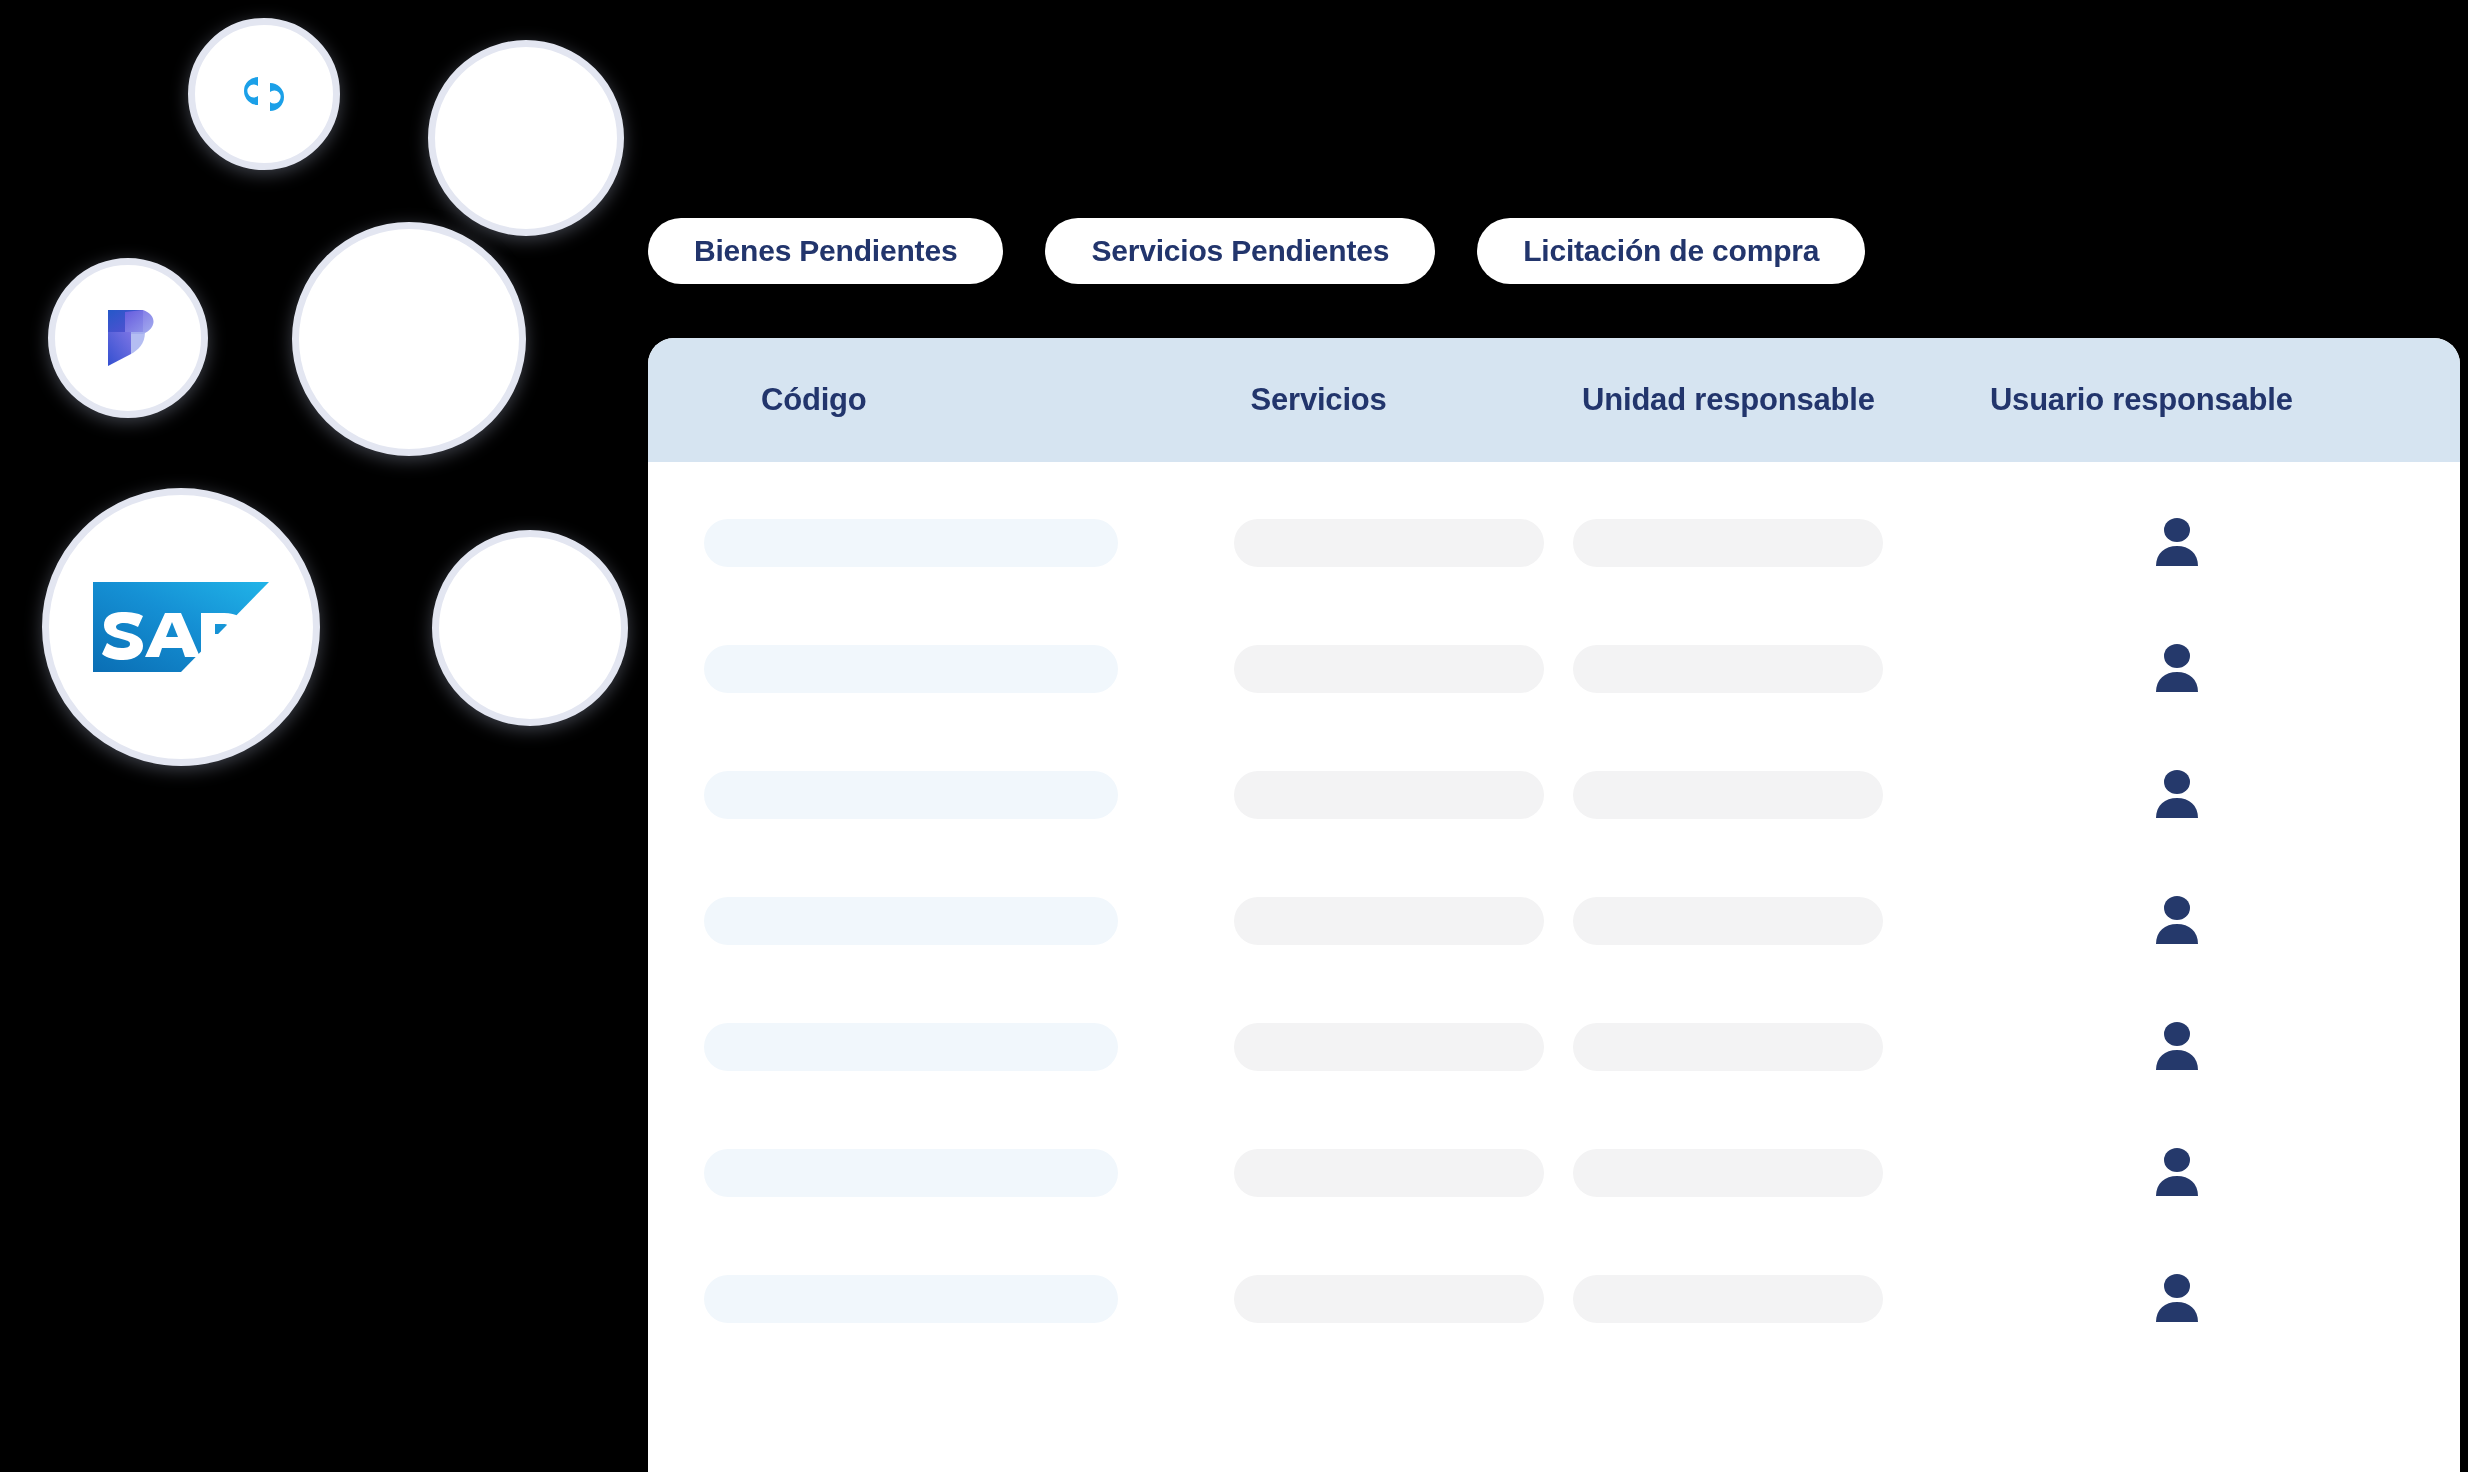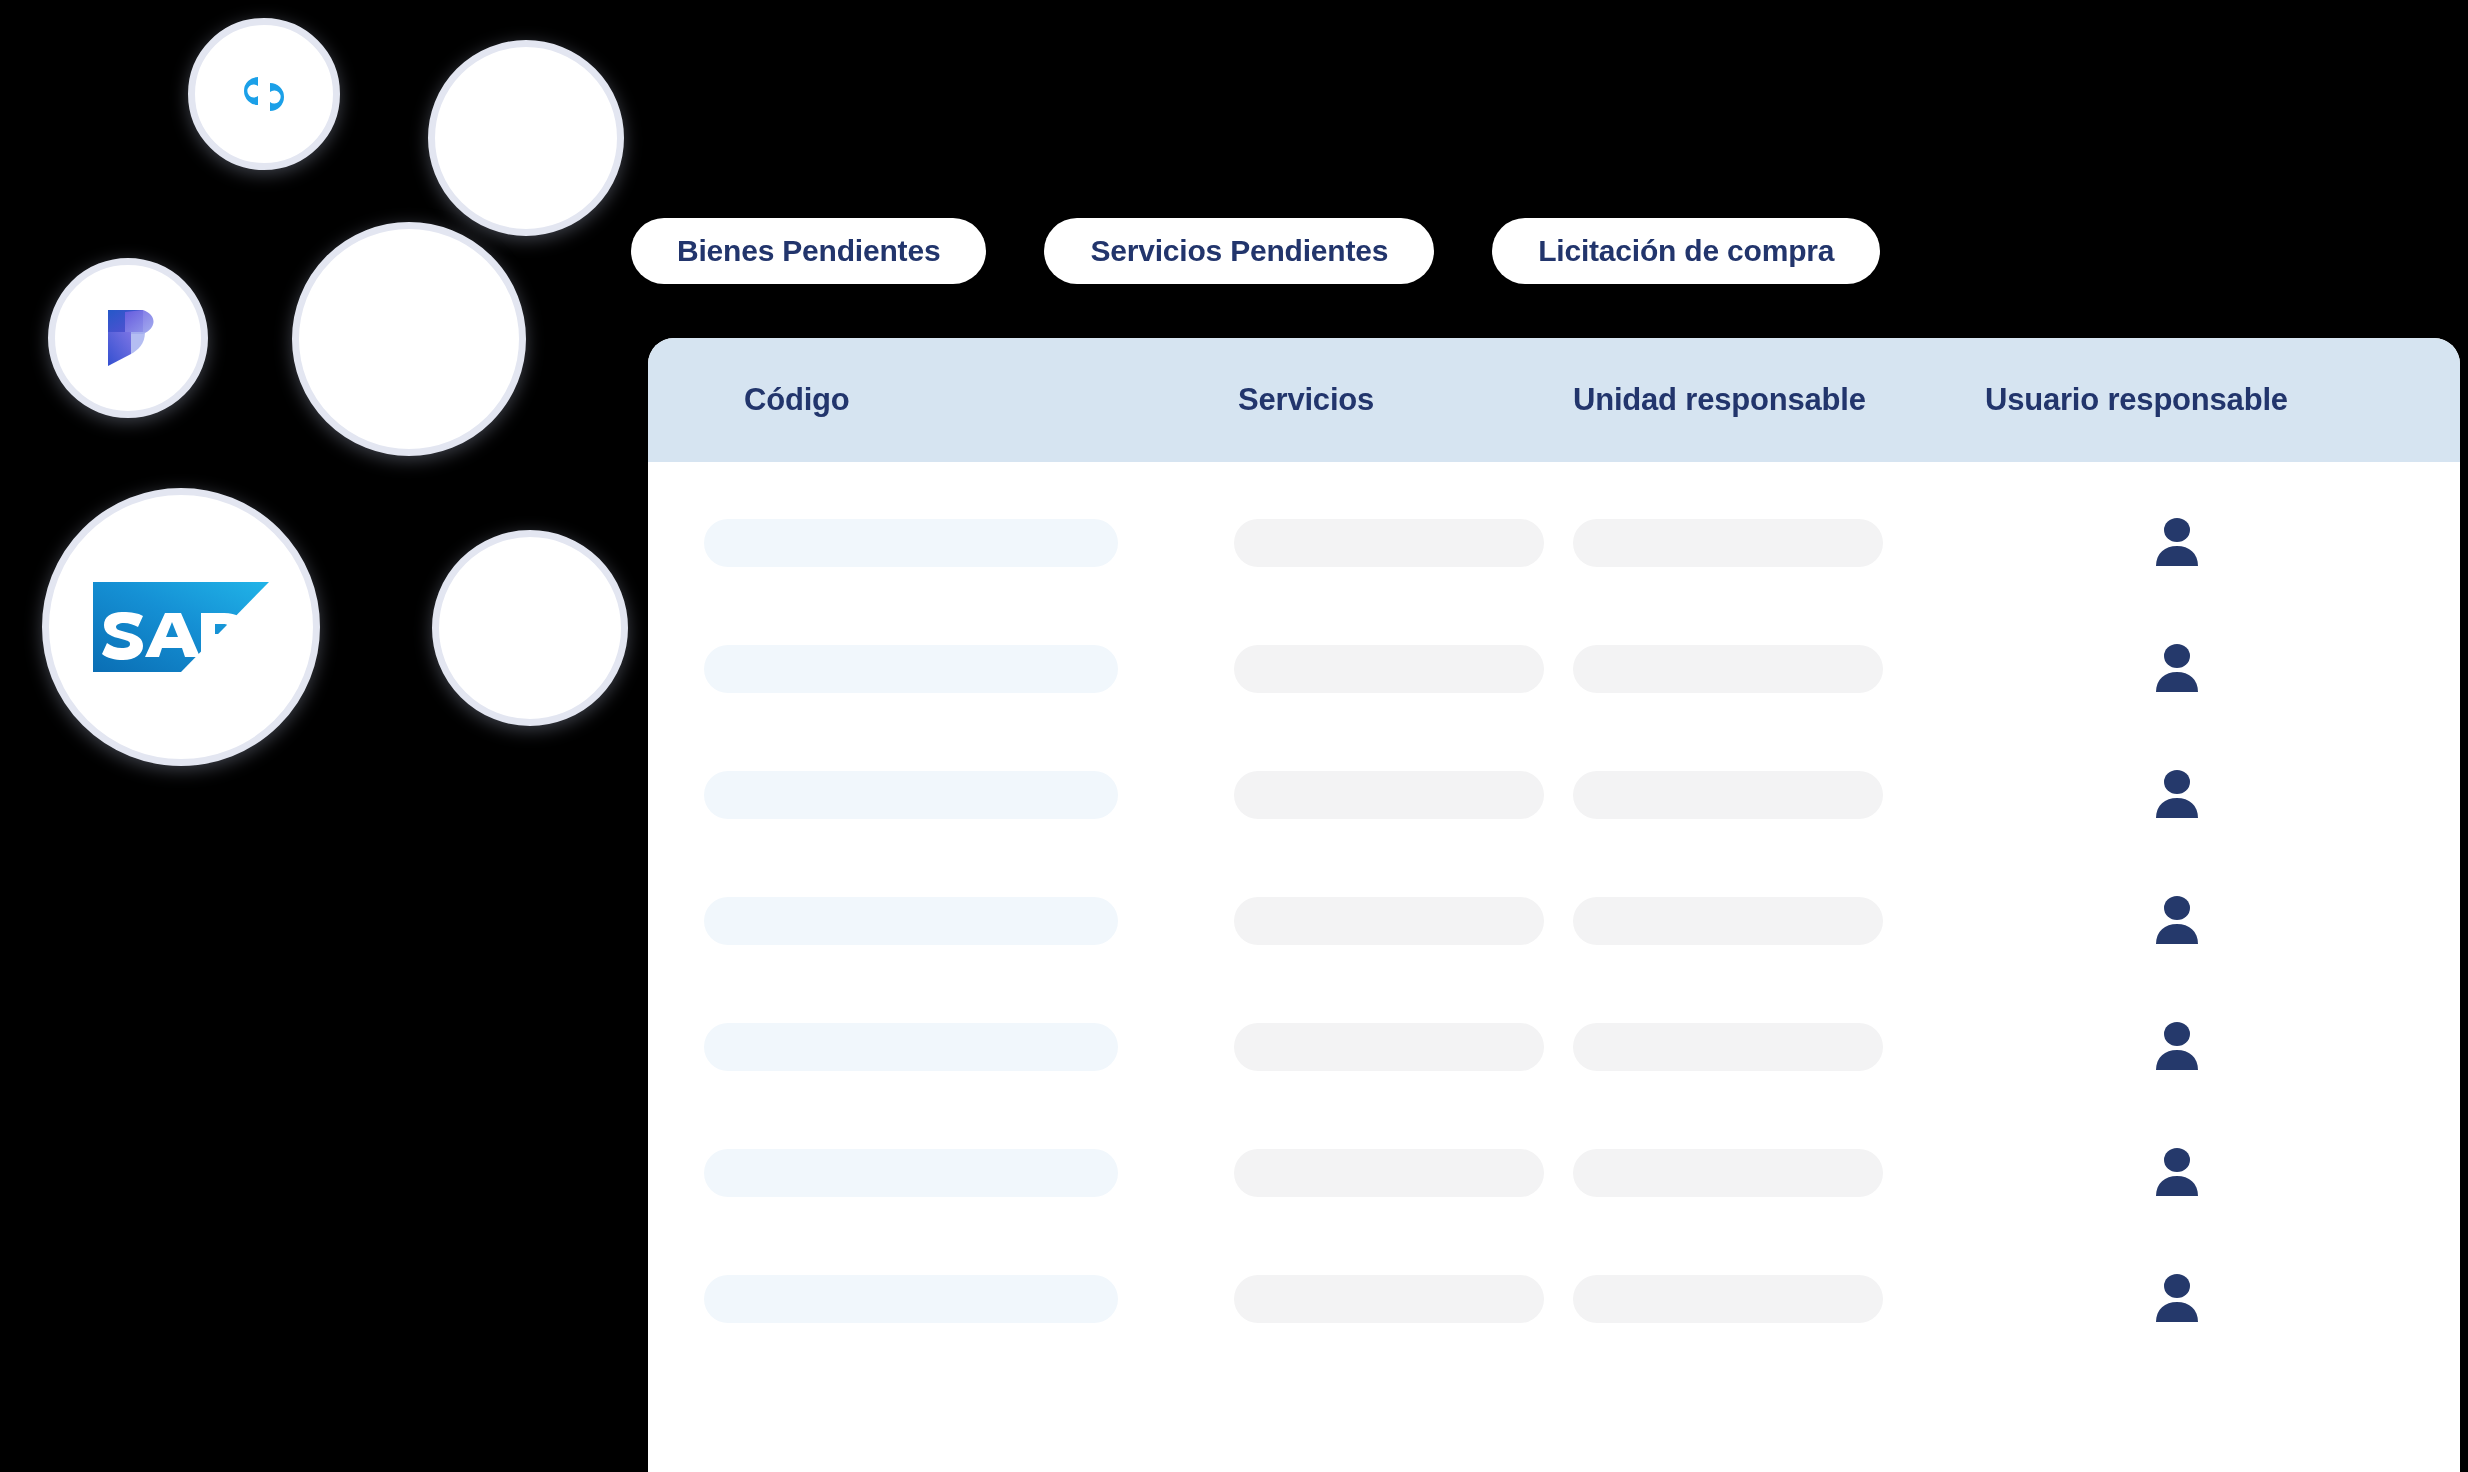--- a/index.html
+++ b/index.html
@@ -24,21 +24,21 @@
   .lc-link   { left:188px; top:18px;  width:152px; height:152px; }
   .lc-blank1 { left:428px; top:40px;  width:196px; height:196px; }
   .lc-dyn    { left:48px;  top:258px; width:160px; height:160px; }
   .lc-blank2 { left:292px; top:222px; width:234px; height:234px; }
   .lc-sap    { left:42px;  top:488px; width:278px; height:278px; }
   .lc-blank3 { left:432px; top:530px; width:196px; height:196px; }
 
   .logo-svg { display:block; }
 
   
-  .tabs { position:absolute; left:631px; top:218px; display:flex; gap:58px; }
+  .tabs { position:absolute; left:648px; top:218px; display:flex; gap:42px; }
   .tab-pill {
     background:#ffffff;
     border-radius:999px;
     height:66px;
     display:flex; align-items:center; justify-content:center;
     padding:0 46px;
     color:#22356c;
     font-size:30px;
     font-weight:bold;
     white-space:nowrap;
@@ -60,21 +60,21 @@
     display:flex;
     align-items:center;
   }
   .th {
     color:#22356c;
     font-size:31px;
     font-weight:bold;
     white-space:nowrap;
     letter-spacing:-0.2px;
   }
-  .col-1 { width:530px; padding-left:96px; }
+  .col-1 { width:530px; padding-left:96px;margin-left:17px; }
   .col-2 { width:395px; padding-left:60px; }
   .col-3 { width:400px; padding-left:0px; }
   .col-4 { width:487px; padding-left:12px; }
 
   .table-body { padding-top:18px; }
   .trow {
     height:126px;
     display:flex;
     align-items:center;
   }

